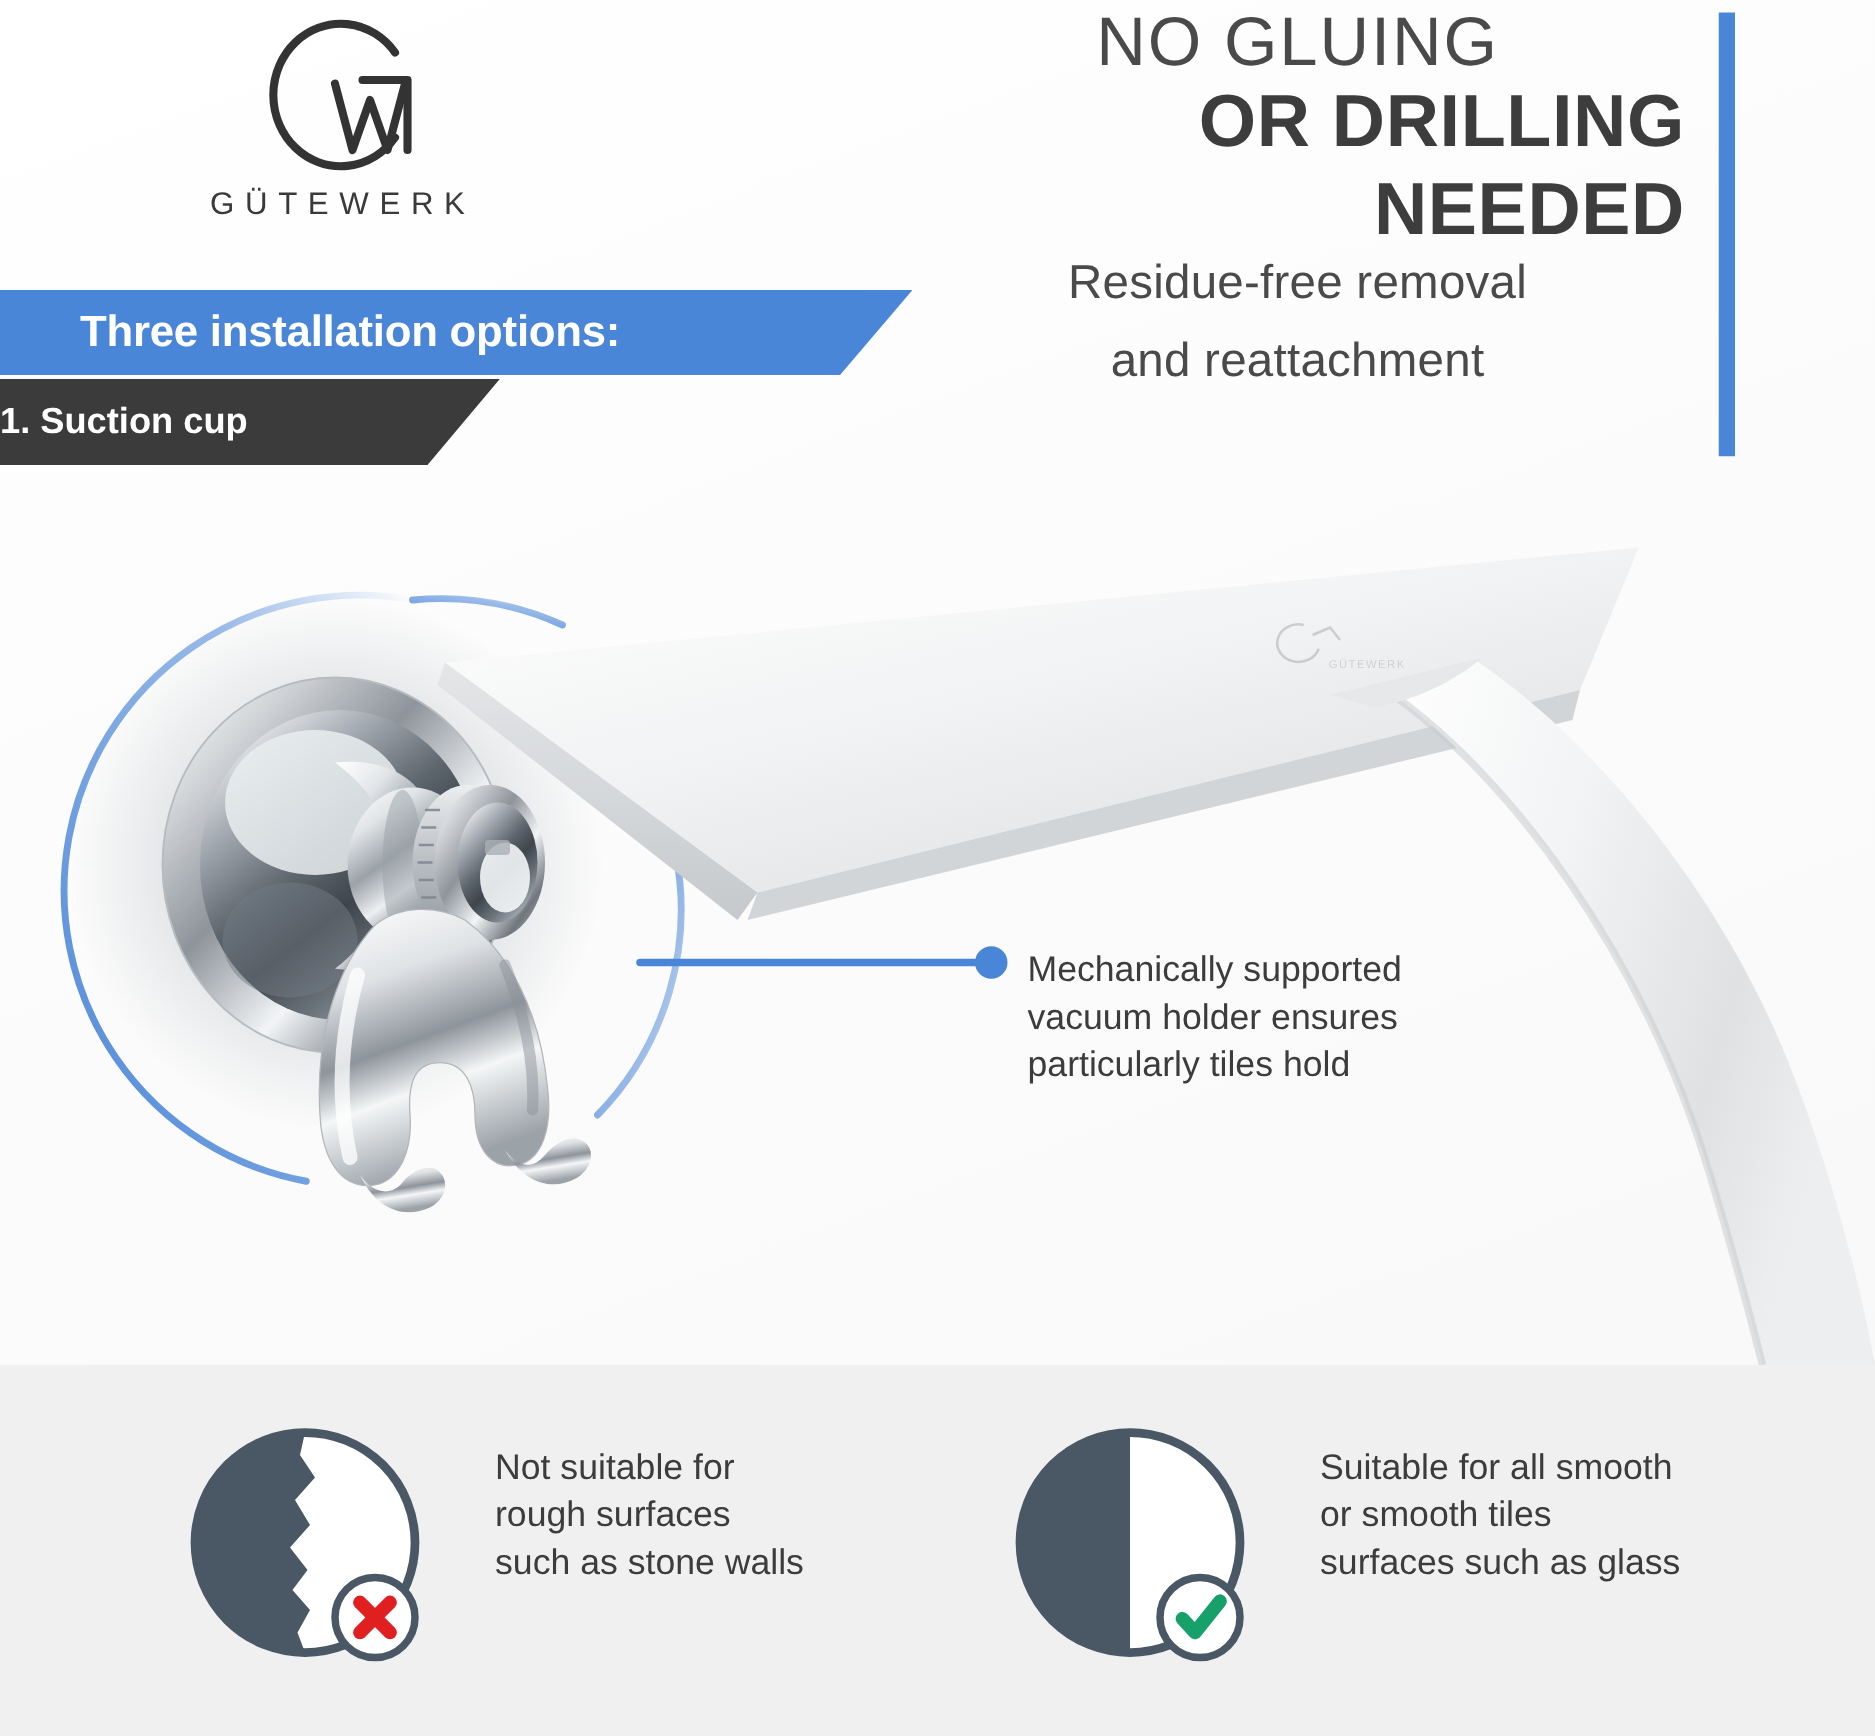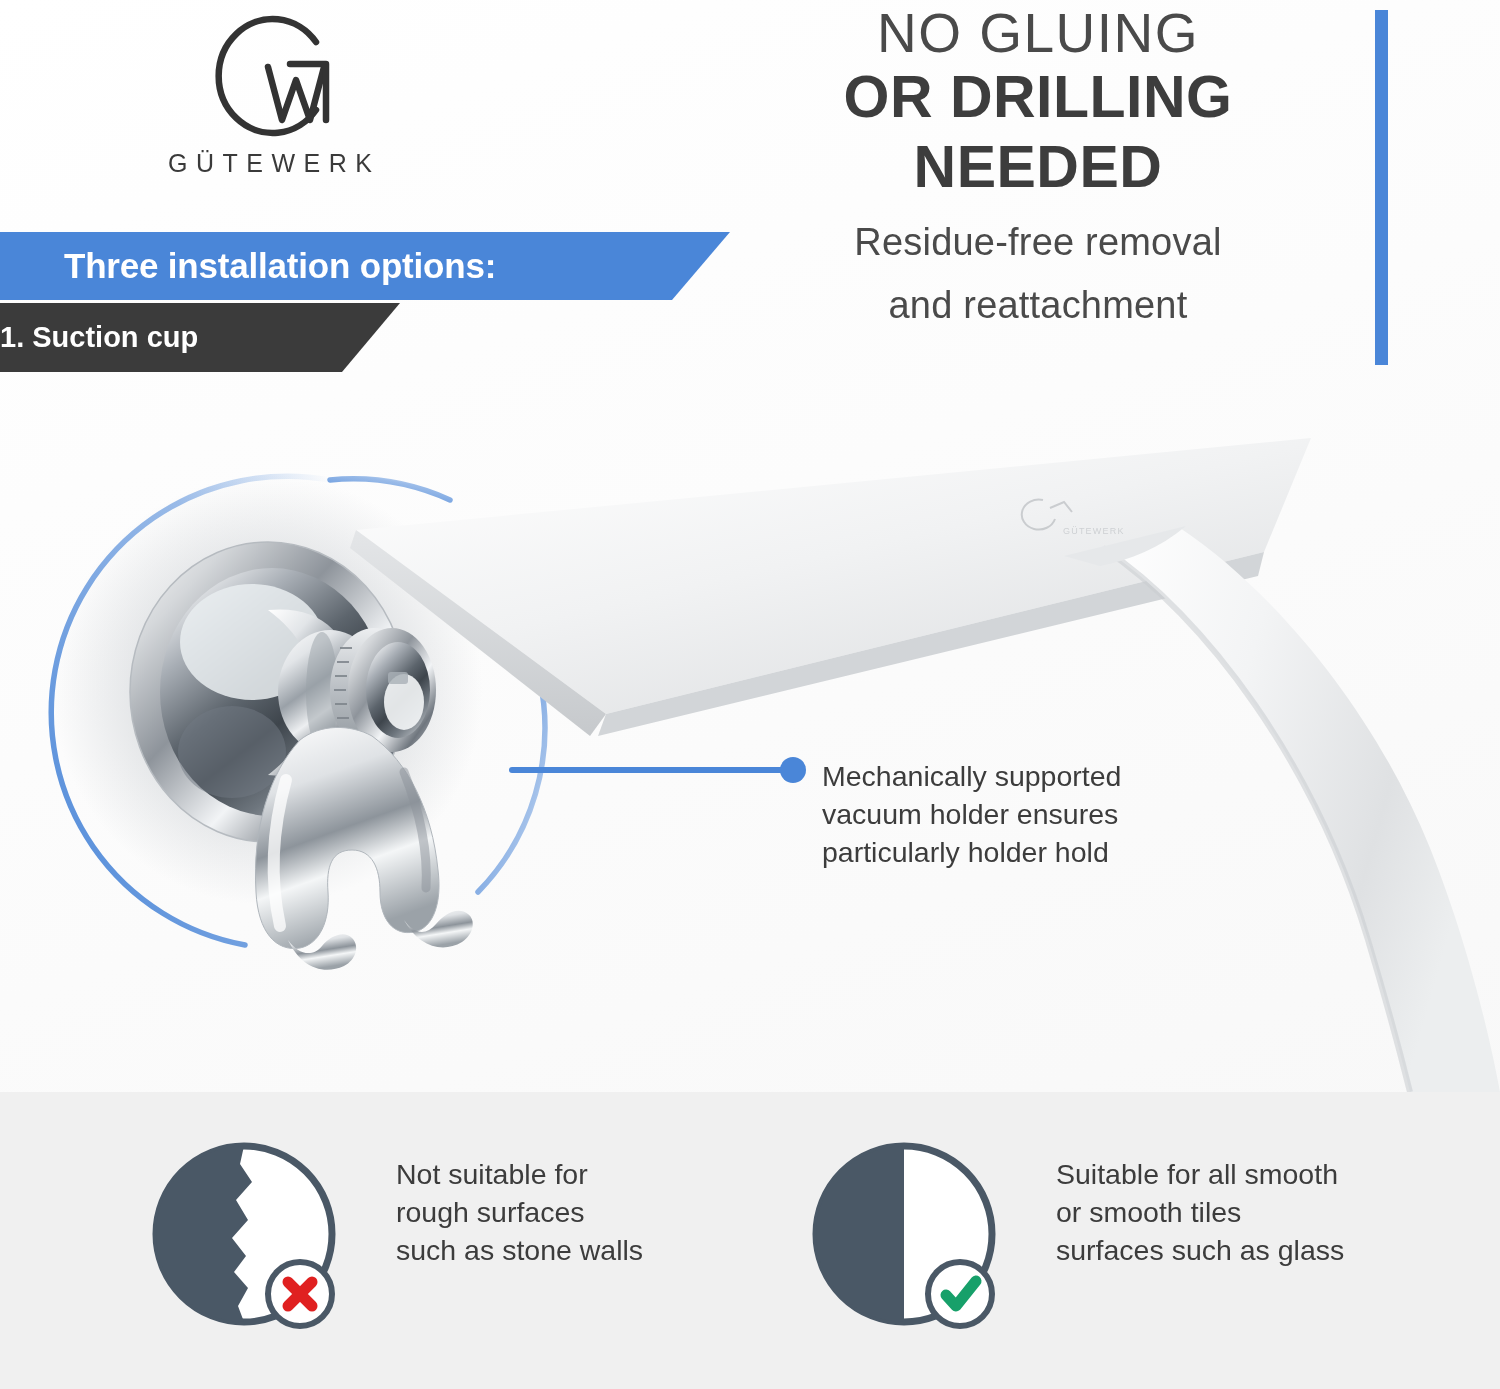--- a/index.html
+++ b/index.html
@@ -56,24 +56,23 @@
   .headline {
     position: absolute; right: 152px; top: 4px;
     width: 620px; text-align: center;
   }
   .hl-thin {
     font-size: 55px; font-weight: 300; color: #4a4a4a;
     letter-spacing: 1.5px; line-height: 1.08;
   }
   .hl-bold {
     font-size: 59px; font-weight: bold; color: #3d3d3d;
-    letter-spacing: 0.5px; line-height: 1.18;
+    letter-spacing: 0.5px; line-height: 1.18; text-align: right;
   }
   .hl-sub {
-    margin-top: 16px;
     font-size: 38px; font-weight: 400; color: #4a4a4a;
     line-height: 1.26; letter-spacing: 0.2px;
   }
   .accent-bar {
     position: absolute; left: 1375px; top: 10px;
     width: 13px; height: 355px;
     background: #4a86d8;
   }
 
   
@@ -281,21 +280,21 @@
       <path d="M 1064 176 L 1186 146 C 1160 168 1130 180 1100 186 Z" fill="#e6e8ea"></path>
 
       <line x1="512" y1="390" x2="793" y2="390" stroke="#4a86d8" stroke-width="6" stroke-linecap="round"></line>
       <circle cx="793" cy="390" r="13" fill="#4a86d8"></circle>
     </svg>
   </div>
 
   <div class="callout">
     <div>Mechanically supported</div>
     <div>vacuum holder ensures</div>
-    <div>particularly holder hold</div>
+    <div>particularly tiles hold</div>
   </div>
 
   <div class="bottom-band">
 
     <div class="suit-item suit-left">
       <svg class="suit-icon" viewBox="0 0 200 200">
         <circle cx="92" cy="96" r="88" fill="#ffffff" stroke="#4a5866" stroke-width="7"></circle>
         <path d="M92 8 A88 88 0 0 0 92 184
                  L86 168 L96 150 L82 134 L94 118 L80 100
                  L96 82 L84 62 L100 44 L88 26 Z" fill="#4a5866"></path>

